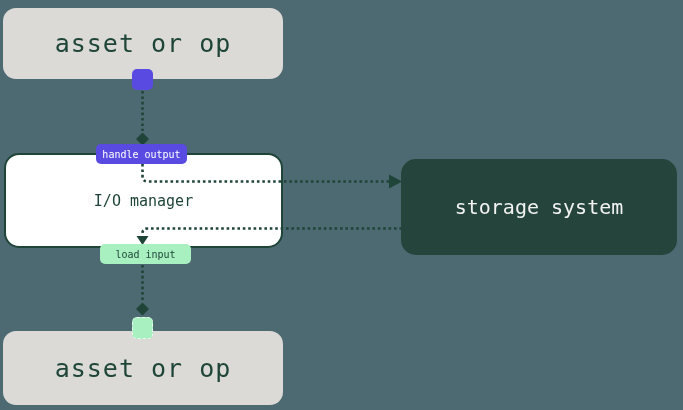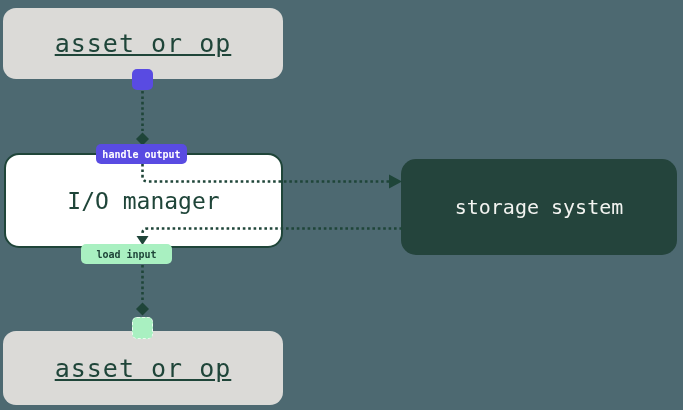--- a/index.html
+++ b/index.html
@@ -13,42 +13,42 @@
     background:var(--bg);
     font-family:"DejaVu Sans Mono","Liberation Mono",monospace;
   }
   .abs{position:absolute;}
   .node{
     display:flex;align-items:center;justify-content:center;
     z-index:1;
   }
   .asset-box{
     left:3px;width:280px;height:71px;background:var(--box-gray);
-    border-radius:13px;color:var(--ink);font-size:25px;letter-spacing:1px;text-decoration:underline;
+    border-radius:13px;color:var(--ink);font-size:25px;letter-spacing:1px;
   }
   .asset-top{top:8px;}
   .asset-bottom{top:331px;height:74px;}
   .io-box{
     left:4px;top:153px;width:279px;height:95px;background:var(--white);
     border:2.5px solid var(--ink);border-radius:15px;
-    color:var(--ink);font-size:23px;align-items:center;
+    color:var(--ink);font-size:15px;align-items:center;
   }
   .storage-box{
     left:401px;top:159px;width:276px;height:96px;background:var(--storage);
     border-radius:15px;color:#f2f3f0;font-size:20px;
   }
   .edge-label{
     display:flex;align-items:center;justify-content:center;
-    width:91px;height:20px;border-radius:5px;font-size:10px;z-index:3;font-weight:bold;
+    width:91px;height:20px;border-radius:5px;font-size:10px;z-index:3;
   }
   .handle-output{
     left:96px;top:144px;background:var(--purple);color:var(--white);
   }
   .load-input{
-    left:81px;top:244px;background:var(--mint);color:var(--ink);
+    left:100px;top:244px;background:var(--mint);color:var(--ink);
   }
   .connector-square{width:21px;height:21px;border-radius:5px;z-index:3;}
   .sq-purple{left:132px;top:69px;background:var(--purple);}
   .sq-green{
     left:132px;top:317px;background:var(--mint);
     border:1.5px dashed #eafcef;width:21px;height:22px;
   }
   svg.wires{left:0;top:0;z-index:2;pointer-events:none;}
 </style>
 </head>

